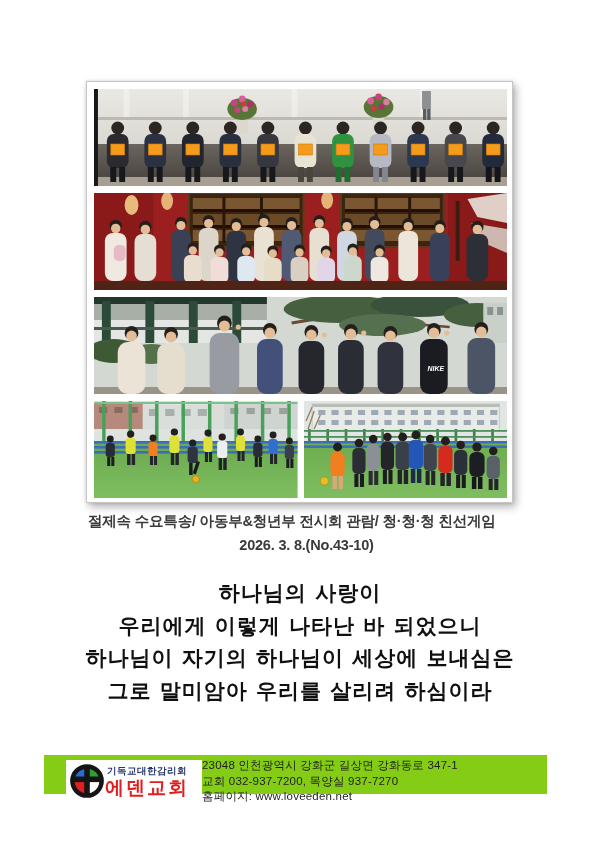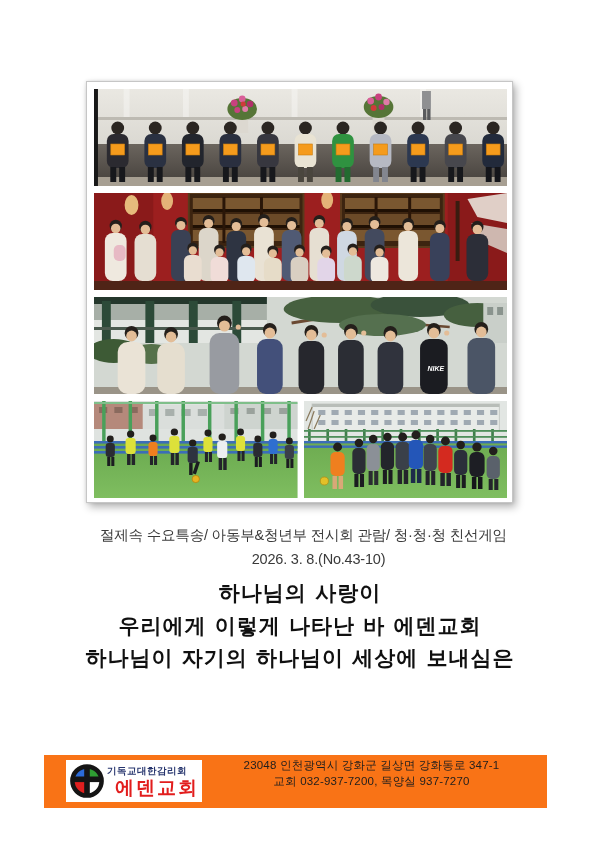--- a/index.html
+++ b/index.html
@@ -11,40 +11,40 @@
 0     background:#fff;border:1px solid #c6c6c6;padding:7px;
      box-shadow:3px 4px 8px rgba(0,0,0,.30),0 0 3px rgba(0,0,0,.12);}
   .strip{width:413px;height:97px;margin-bottom:7px;overflow:hidden;}
   .strip:last-child{margin-bottom:0;}
   .strip svg{display:block;width:100%;height:100%;}
   .strip-pair{display:flex;gap:6px;}
   .strip-pair .half{flex:1;height:97px;}
   .strip-pair .half svg{width:100%;height:100%;display:block;}
 
   
-  .caption{position:absolute;left:88px;top:525px;width:437px;color:#3a3a3a;
-           font-size:14.5px;font-weight:400;letter-spacing:-0.2px;margin-left:12px;}
+  .caption{position:absolute;left:88px;top:511px;width:437px;color:#3a3a3a;
+           font-size:14.5px;font-weight:700;letter-spacing:-0.2px;}
   .caption .events{display:block;text-align:left;line-height:20px;}
   .caption .date{display:block;text-align:center;line-height:22px;margin-top:3px;}
 
   
   .verse{position:absolute;left:0;top:577px;width:600px;text-align:center;
          font-family:"DejaVu Serif",serif;font-weight:bold;color:#101010;
          font-size:21px;line-height:32.5px;letter-spacing:1px;}
   .verse div{white-space:nowrap;}
 
   
-  .footer{position:absolute;left:44px;top:755px;width:503px;height:53px;background:#f97316;}
+  .footer{position:absolute;left:44px;top:755px;width:503px;height:39px;background:#84cc16;}
   .logo-box{position:absolute;left:22px;top:5px;width:136px;height:42px;background:#ffffff;}
   .emblem{position:absolute;left:3px;top:3px;width:36px;height:36px;}
   .denom{position:absolute;left:41px;top:5px;font-size:9.5px;font-weight:bold;color:#26356e;
          letter-spacing:0.5px;white-space:nowrap;}
-  .church-name{position:absolute;left:49px;top:15px;font-size:19px;font-weight:bold;color:#e21d1d;
+  .church-name{position:absolute;left:39px;top:15px;font-size:19px;font-weight:bold;color:#e21d1d;
          letter-spacing:2px;white-space:nowrap;}
-  .address{position:absolute;left:158px;right:6px;top:3px;text-align:center;color:#1e1e1e;
+  .address{position:absolute;left:158px;right:6px;top:3px;color:#1e1e1e;
            font-size:11.5px;line-height:15.5px;letter-spacing:0.2px;font-weight:500;}
 </style>
 </head>
 <body>
 
 <div class="page">
 
   <div class="photo-frame">
 
     <div class="strip">
@@ -660,37 +660,39 @@
     </div>
   </div>
 
   <div class="caption">
     <span class="events">절제속 수요특송/ 아동부&amp;청년부 전시회 관람/ 청·청·청 친선게임</span>
     <span class="date">2026. 3. 8.(No.43-10)</span>
   </div>
 
   <div class="verse">
     <div>하나님의 사랑이</div>
-    <div>우리에게 이렇게 나타난 바 에덴교회</div>
+    <div>우리에게 이렇게 나타난 바 되었으니</div>
     <div>하나님이 자기의 하나님이 세상에 보내심은</div>
+    <div>그로 말미암아 우리를 살리려 하심이라</div>
   </div>
 
   <div class="footer">
     <div class="logo-box">
       <svg class="emblem" viewBox="0 0 36 36">
         <circle cx="18" cy="18" r="14" fill="#ffffff"></circle>
         <path d="M18,4 A14,14 0 0,0 4,18 L18,18 Z" fill="#2b6bd8"></path>
         <path d="M18,4 A14,14 0 0,1 32,18 L18,18 Z" fill="#2f9e33"></path>
         <path d="M4,18 A14,14 0 0,0 18,32 L18,18 Z" fill="#e01f1f"></path>
         <rect x="15.2" y="2" width="5.6" height="32" fill="#151515"></rect>
         <rect x="2" y="13.5" width="32" height="5.6" fill="#151515"></rect>
         <circle cx="18" cy="18" r="14.6" fill="none" stroke="#151515" stroke-width="4.5"></circle>
       </svg>
       <span class="denom">기독교대한감리회</span>
       <span class="church-name">에덴교회</span>
     </div>
     <div class="address">
       <div>23048 인천광역시 강화군 길상면 강화동로 347-1</div>
       <div>교회 032-937-7200, 목양실 937-7270</div>
+      <div>홈페이지: www.loveeden.net</div>
     </div>
   </div>
 
 </div>
 
 </body></html>

